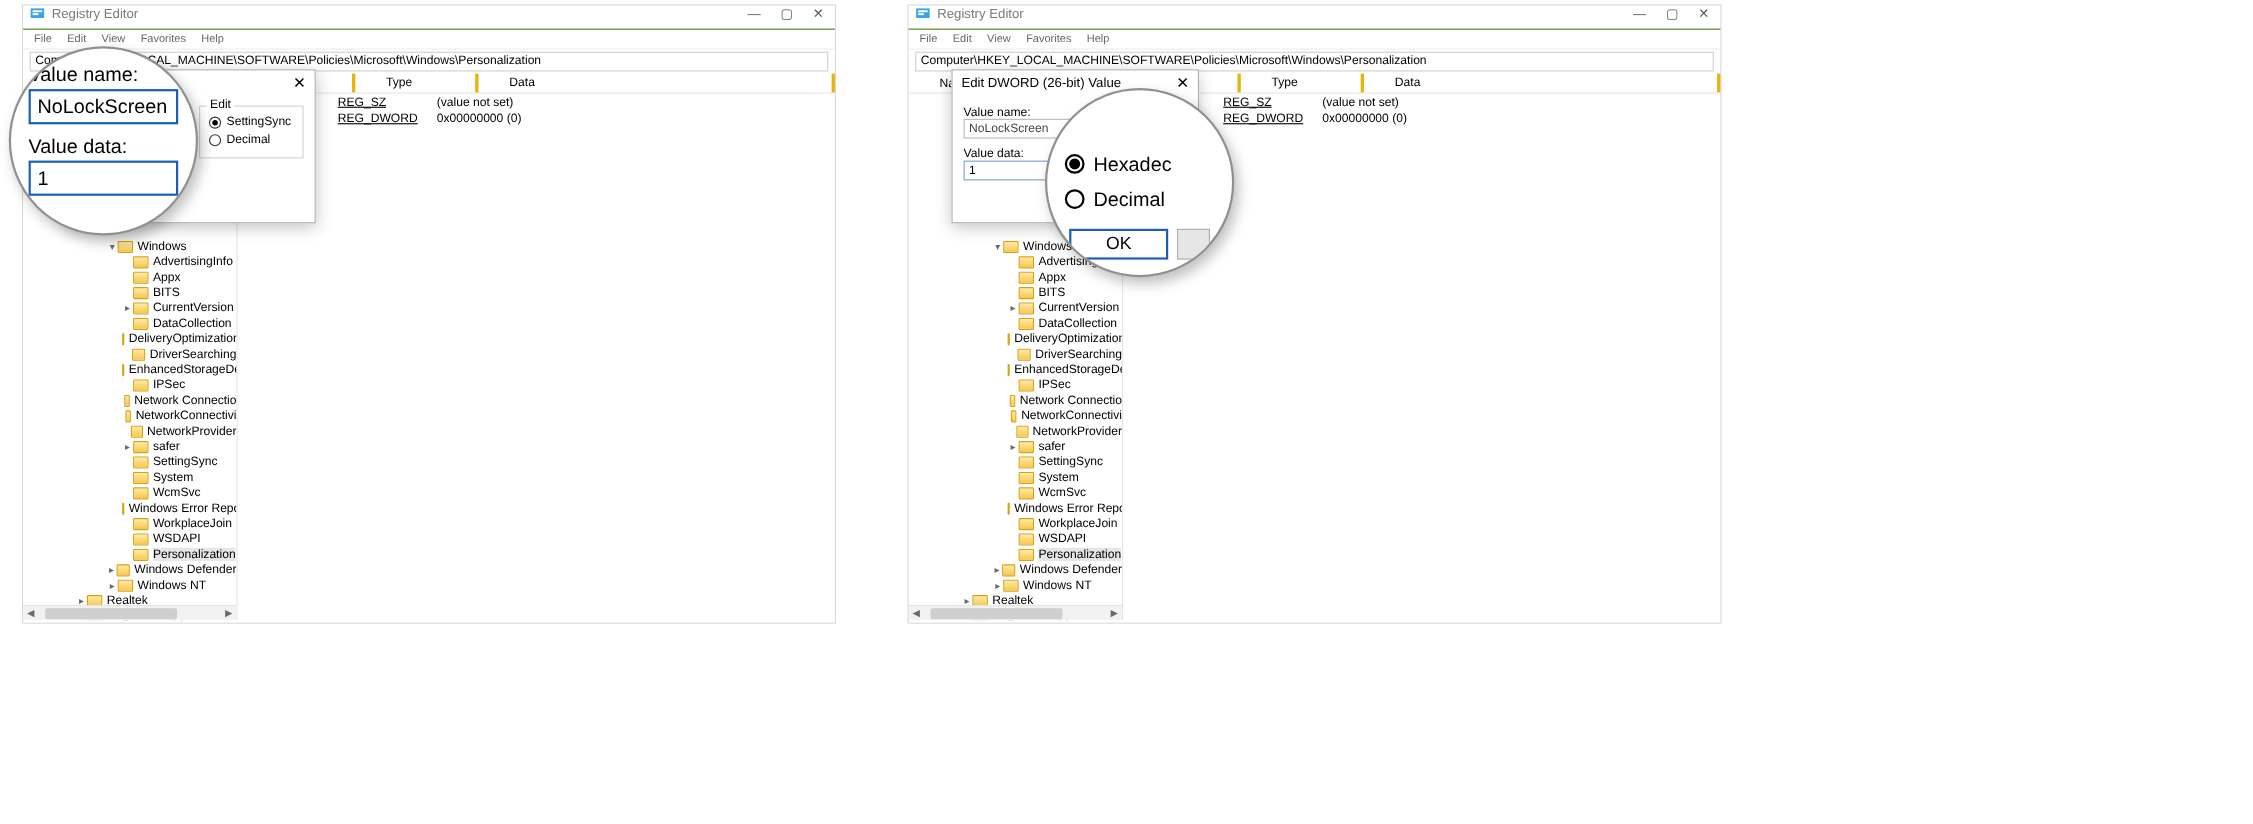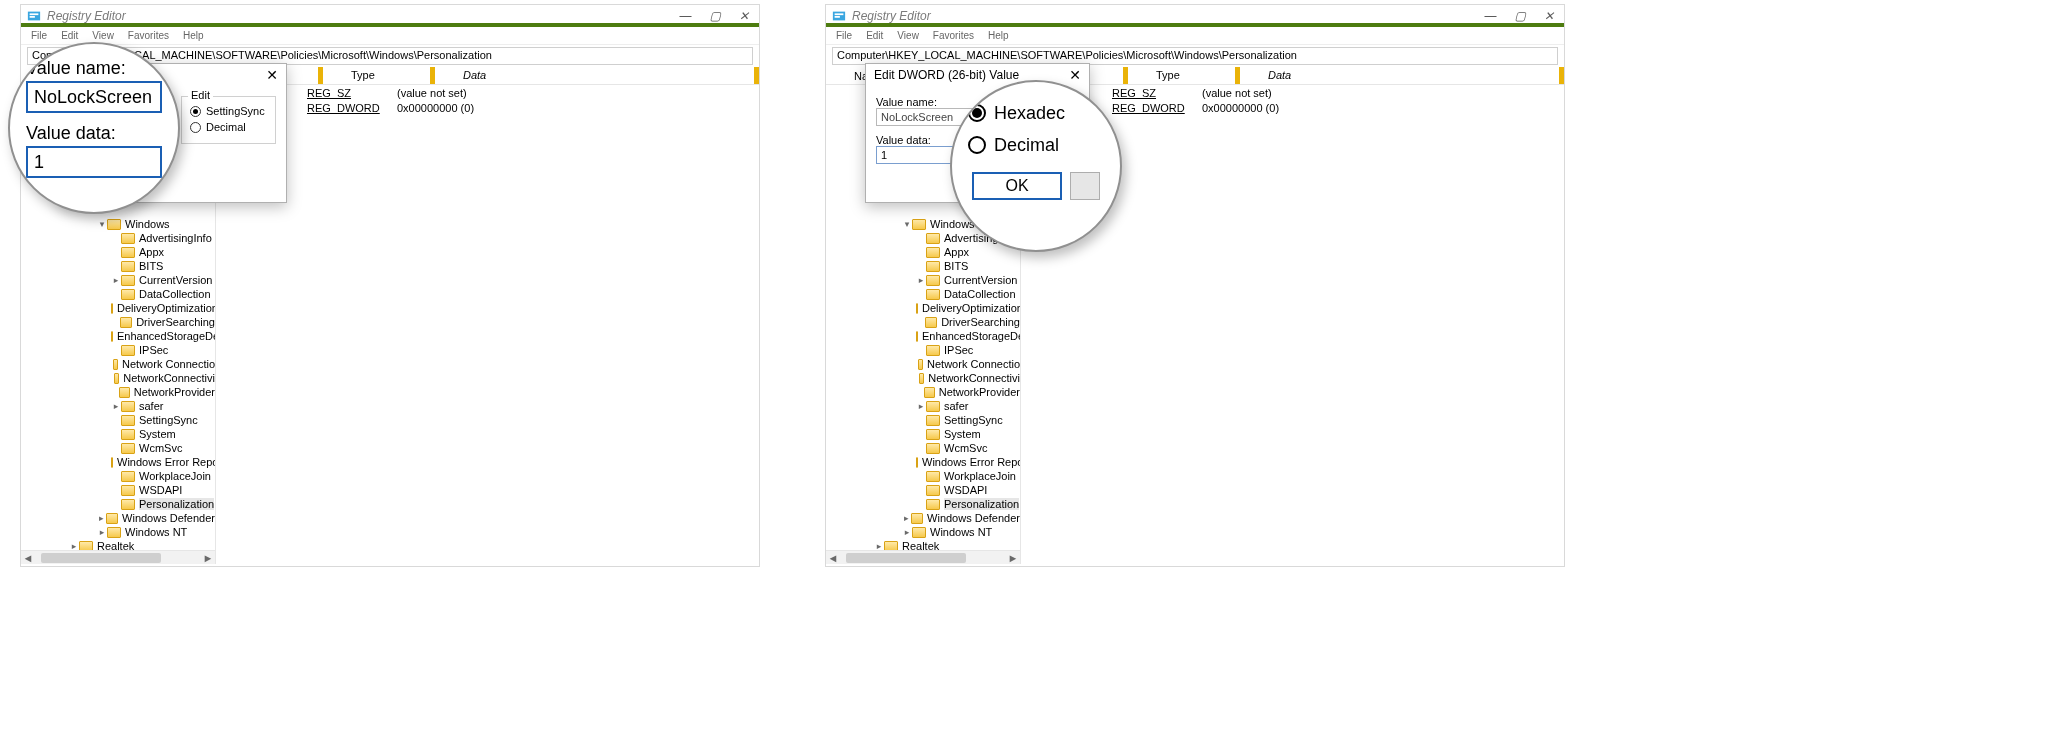--- a/index.html
+++ b/index.html
@@ -1,34 +1,34 @@
 <!DOCTYPE html>
 <html><head>
 <meta charset="utf-8">
 <style>
   * { box-sizing: border-box; font-family: "Segoe UI", Tahoma, sans-serif; }
   body { margin:0; background:#fff; font-size:11px; color:#000; }
   .canvas { position:relative; width:2048px; height:749px; background:#fff; }
   .panel { position:absolute; width:740px; height:563px; border:1px solid #d9d9d9; background:#fff; }
   .panel.left { left:20px; top:4px; }
   .panel.right { left:825px; top:4px; }
-  .titlebar { height:22px; display:flex; align-items:flex-end; padding:0 4px; border-bottom:4px solid #4d7c0f;font-style:italic;}
+  .titlebar { height:22px; display:flex; align-items:flex-start; padding:0 4px; border-bottom:1px solid #4d7c0f;}
   .appicon { width:14px; height:14px; margin:0 6px 0 2px; display:inline-block; }
   .appicon svg{width:14px;height:14px;}
   .title { color:#7a7a7a; font-size:12px; flex:1; }
   .winbtns { display:flex; gap:18px; color:#5a5a5a; font-size:12px; padding-right:6px;}
   .winbtns span{cursor:default;}
   .menubar { height:18px; display:flex; gap:14px; padding:0 10px; color:#666; font-size:10px; align-items:center; border-bottom:1px solid #eee;}
   .addr { height:18px; border:1px solid #cfcfcf; margin:2px 6px; padding:1px 4px; font-size:11px; color:#000; background:#fff;}
   .content { position:relative; height:calc(100% - 64px); }
   .split-left { position:absolute; left:0; top:0; bottom:0; width:195px; border-right:1px solid #e6e6e6; overflow:hidden;}
   .split-right { position:absolute; left:195px; right:0; top:0; bottom:0; }
   .colheaders { display:flex; height:18px; border-bottom:1px solid #e6e6e6; font-size:11px; color:#000;}
-  .colheaders div { padding:2px 6px; border-right:5px solid #eab308;margin-left:22px;}
-  .ch-name{width:85px;} .ch-type{width:90px;} .ch-data{flex:1;font-style:italic;}
+  .colheaders div { padding:2px 6px; border-right:3px solid #eab308;margin-left:22px;}
+  .ch-name{width:85px;} .ch-type{width:90px;} .ch-data{flex:1;}
   .rows { font-size:11px;}
   .rows .row { display:flex; height:15px; align-items:center;}
   .rows .row .c-name{width:85px; padding-left:6px;} .rows .row .c-type{width:90px; padding-left:6px;text-decoration:underline;} .rows .row .c-data{flex:1; padding-left:6px;}
   
   .tree { position:absolute; top:150px; left:0; right:0; bottom:0; overflow:hidden; padding-left:6px; font-size:11px; color:#000;}
   .tree .node { display:flex; align-items:center; height:14px; white-space:nowrap;}
   .tree .chev { width:10px; color:#6a6a6a; font-size:9px; text-align:center;}
   .tree .folder { width:14px; height:11px; background:linear-gradient(#ffe9a8,#f6c94b); border:1px solid #d9a215; border-radius:1px; margin-right:4px; display:inline-block;}
   .tree .label { }
   .tree .sel { background:#e6e6e6; }
@@ -49,21 +49,21 @@
   .radio .dot{ width:11px; height:11px; border:1px solid #333; border-radius:50%; display:inline-flex; align-items:center; justify-content:center;}
   .radio .dot.sel::after{content:""; width:5px; height:5px; background:#000; border-radius:50%;}
   .btnrow{ display:flex; gap:10px; justify-content:flex-end; margin-top:10px;}
   .btn{ width:70px; height:20px; border:1px solid #adadad; background:#e6e6e6; font-size:11px; display:flex; align-items:center; justify-content:center;}
   .btn.primary{ background:#cde6ff; border-color:#2a7abf;}
   
   .lens { position:absolute; border:2px solid #909090; border-radius:50%; background:#fff; overflow:hidden; box-shadow:4px 6px 12px rgba(0,0,0,.25);}
   .lens-inner{ position:absolute; inset:0; padding:10px 16px; font-family: "Segoe UI"; }
   .lens .biglabel{ font-size:18px; color:#000;}
   .lens .bigfield{ border:2px solid #1a5fb4; height:32px; display:flex; align-items:center; padding:0 6px; font-size:18px; margin-top:2px;}
-  .lens .rad{ display:flex; align-items:center; gap:8px; font-size:18px; height:26px;}
+  .lens .rad{ display:flex; align-items:center; gap:8px; font-size:18px; height:26px;margin-top:36px;}
   .lens .rdot{ width:18px; height:18px; border:2px solid #000; border-radius:50%; display:inline-flex; align-items:center; justify-content:center;}
   .lens .rdot.sel::after{content:""; width:10px; height:10px; background:#000; border-radius:50%;}
   .lens .okbtn{ width:90px; height:28px; border:2px solid #1a5fb4; background:#fff; font-size:16px; display:flex; align-items:center; justify-content:center; margin-top:14px;}
   .lens .cnbtn{ width:30px; height:28px; background:#e6e6e6; border:1px solid #adadad; margin-top:14px;}
   .tree-header{ position:absolute; top:0; left:0; right:0;}
   .tree-head-row{ display:flex; height:18px; border-bottom:1px solid #e6e6e6; align-items:center;}
   .tree-head-row .th-name{ flex:1; padding-left:18px; }
   .tree-head-row .sort{ width:16px; text-align:center; color:#6a6a6a; font-size:9px;}
 </style>
 </head>

